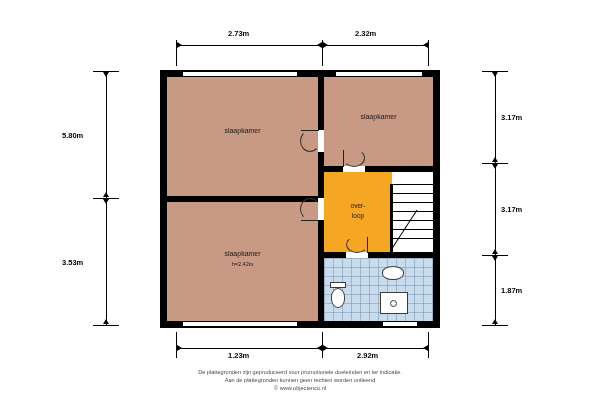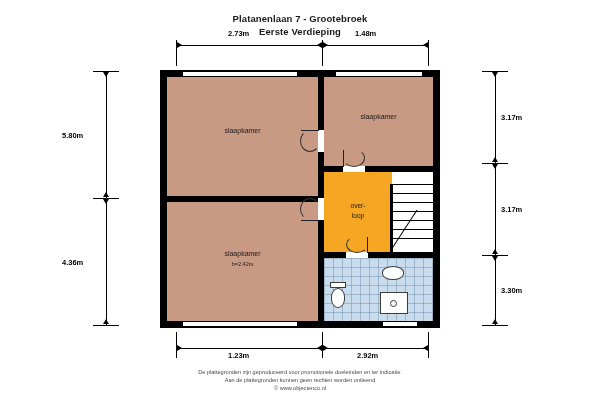--- a/index.html
+++ b/index.html
@@ -164,36 +164,34 @@
   .arrow-l { border-top: 3px solid transparent; border-bottom: 3px solid transparent; border-right: 5px solid #000; }
   .arrow-r { border-top: 3px solid transparent; border-bottom: 3px solid transparent; border-left: 5px solid #000; }
   .arrow-u { border-left: 3px solid transparent; border-right: 3px solid transparent; border-bottom: 5px solid #000; }
   .arrow-d { border-left: 3px solid transparent; border-right: 3px solid transparent; border-top: 5px solid #000; }
 </style>
 </head>
 <body>
 
 <div id="page">
 
-  <div class="title" id="title-line1">Platanenlaan 7 - Grootebroek</div>
-  <div class="title" id="title-line2">Eerste Verdieping</div>
 
   <div class="dim-line dim-v" style="left:176px; top:40px; height:26px;"></div>
   <div class="dim-line dim-v" style="left:322px; top:40px; height:26px;"></div>
   <div class="dim-line dim-v" style="left:428px; top:40px; height:26px;"></div>
 
   <div class="dim-line dim-h" style="left:176px; top:45px; width:146px;"></div>
   <div class="arrow arrow-r" style="left:177px; top:42px;"></div>
   <div class="arrow arrow-l" style="left:317px; top:42px;"></div>
   <div class="dim-label" id="dim-top-1" style="left:228px; top:29px;">2.73m</div>
 
   <div class="dim-line dim-h" style="left:322px; top:45px; width:106px;"></div>
   <div class="arrow arrow-r" style="left:323px; top:42px;"></div>
   <div class="arrow arrow-l" style="left:423px; top:42px;"></div>
-  <div class="dim-label" id="dim-top-2" style="left:355px; top:29px;">1.48m</div>
+  <div class="dim-label" id="dim-top-2" style="left:355px; top:29px;">2.32m</div>
 
   <div class="dim-line dim-v" style="left:176px; top:332px; height:26px;"></div>
   <div class="dim-line dim-v" style="left:322px; top:332px; height:26px;"></div>
   <div class="dim-line dim-v" style="left:428px; top:332px; height:26px;"></div>
 
   <div class="dim-line dim-h" style="left:176px; top:348px; width:146px;"></div>
   <div class="arrow arrow-r" style="left:177px; top:345px;"></div>
   <div class="arrow arrow-l" style="left:317px; top:345px;"></div>
   <div class="dim-label" id="dim-bottom-1" style="left:228px; top:351px;">1.23m</div>
 
@@ -207,41 +205,41 @@
   <div class="dim-line dim-h" style="left:93px; top:325px; width:26px;"></div>
 
   <div class="dim-line dim-v" style="left:106px; top:71px; height:127px;"></div>
   <div class="arrow arrow-d" style="left:103px; top:72px;"></div>
   <div class="arrow arrow-u" style="left:103px; top:192px;"></div>
   <div class="dim-label" id="dim-left-1" style="left:62px; top:131px;">5.80m</div>
 
   <div class="dim-line dim-v" style="left:106px; top:198px; height:127px;"></div>
   <div class="arrow arrow-d" style="left:103px; top:199px;"></div>
   <div class="arrow arrow-u" style="left:103px; top:319px;"></div>
-  <div class="dim-label" id="dim-left-2" style="left:62px; top:258px;">4.36m</div>
+  <div class="dim-label" id="dim-left-2" style="left:62px; top:258px;">3.53m</div>
 
   <div class="dim-line dim-h" style="left:482px; top:71px; width:26px;"></div>
   <div class="dim-line dim-h" style="left:482px; top:163px; width:26px;"></div>
   <div class="dim-line dim-h" style="left:482px; top:255px; width:26px;"></div>
   <div class="dim-line dim-h" style="left:482px; top:325px; width:26px;"></div>
 
   <div class="dim-line dim-v" style="left:495px; top:71px; height:92px;"></div>
   <div class="arrow arrow-d" style="left:492px; top:72px;"></div>
   <div class="arrow arrow-u" style="left:492px; top:157px;"></div>
   <div class="dim-label" id="dim-right-1" style="left:501px; top:113px;">3.17m</div>
 
   <div class="dim-line dim-v" style="left:495px; top:163px; height:92px;"></div>
   <div class="arrow arrow-d" style="left:492px; top:164px;"></div>
   <div class="arrow arrow-u" style="left:492px; top:249px;"></div>
   <div class="dim-label" id="dim-right-2" style="left:501px; top:205px;">3.17m</div>
 
   <div class="dim-line dim-v" style="left:495px; top:255px; height:70px;"></div>
   <div class="arrow arrow-d" style="left:492px; top:256px;"></div>
   <div class="arrow arrow-u" style="left:492px; top:319px;"></div>
-  <div class="dim-label" id="dim-right-3" style="left:501px; top:286px;">3.30m</div>
+  <div class="dim-label" id="dim-right-3" style="left:501px; top:286px;">1.87m</div>
 
   <div id="plan">
 
     <div id="outer-wall"></div>
     <div id="interior"></div>
 
     <div class="room" style="left:7px; top:7px; width:151px; height:119px;">
       <div class="room-label" style="top:50px;">slaapkamer</div>
     </div>
 

